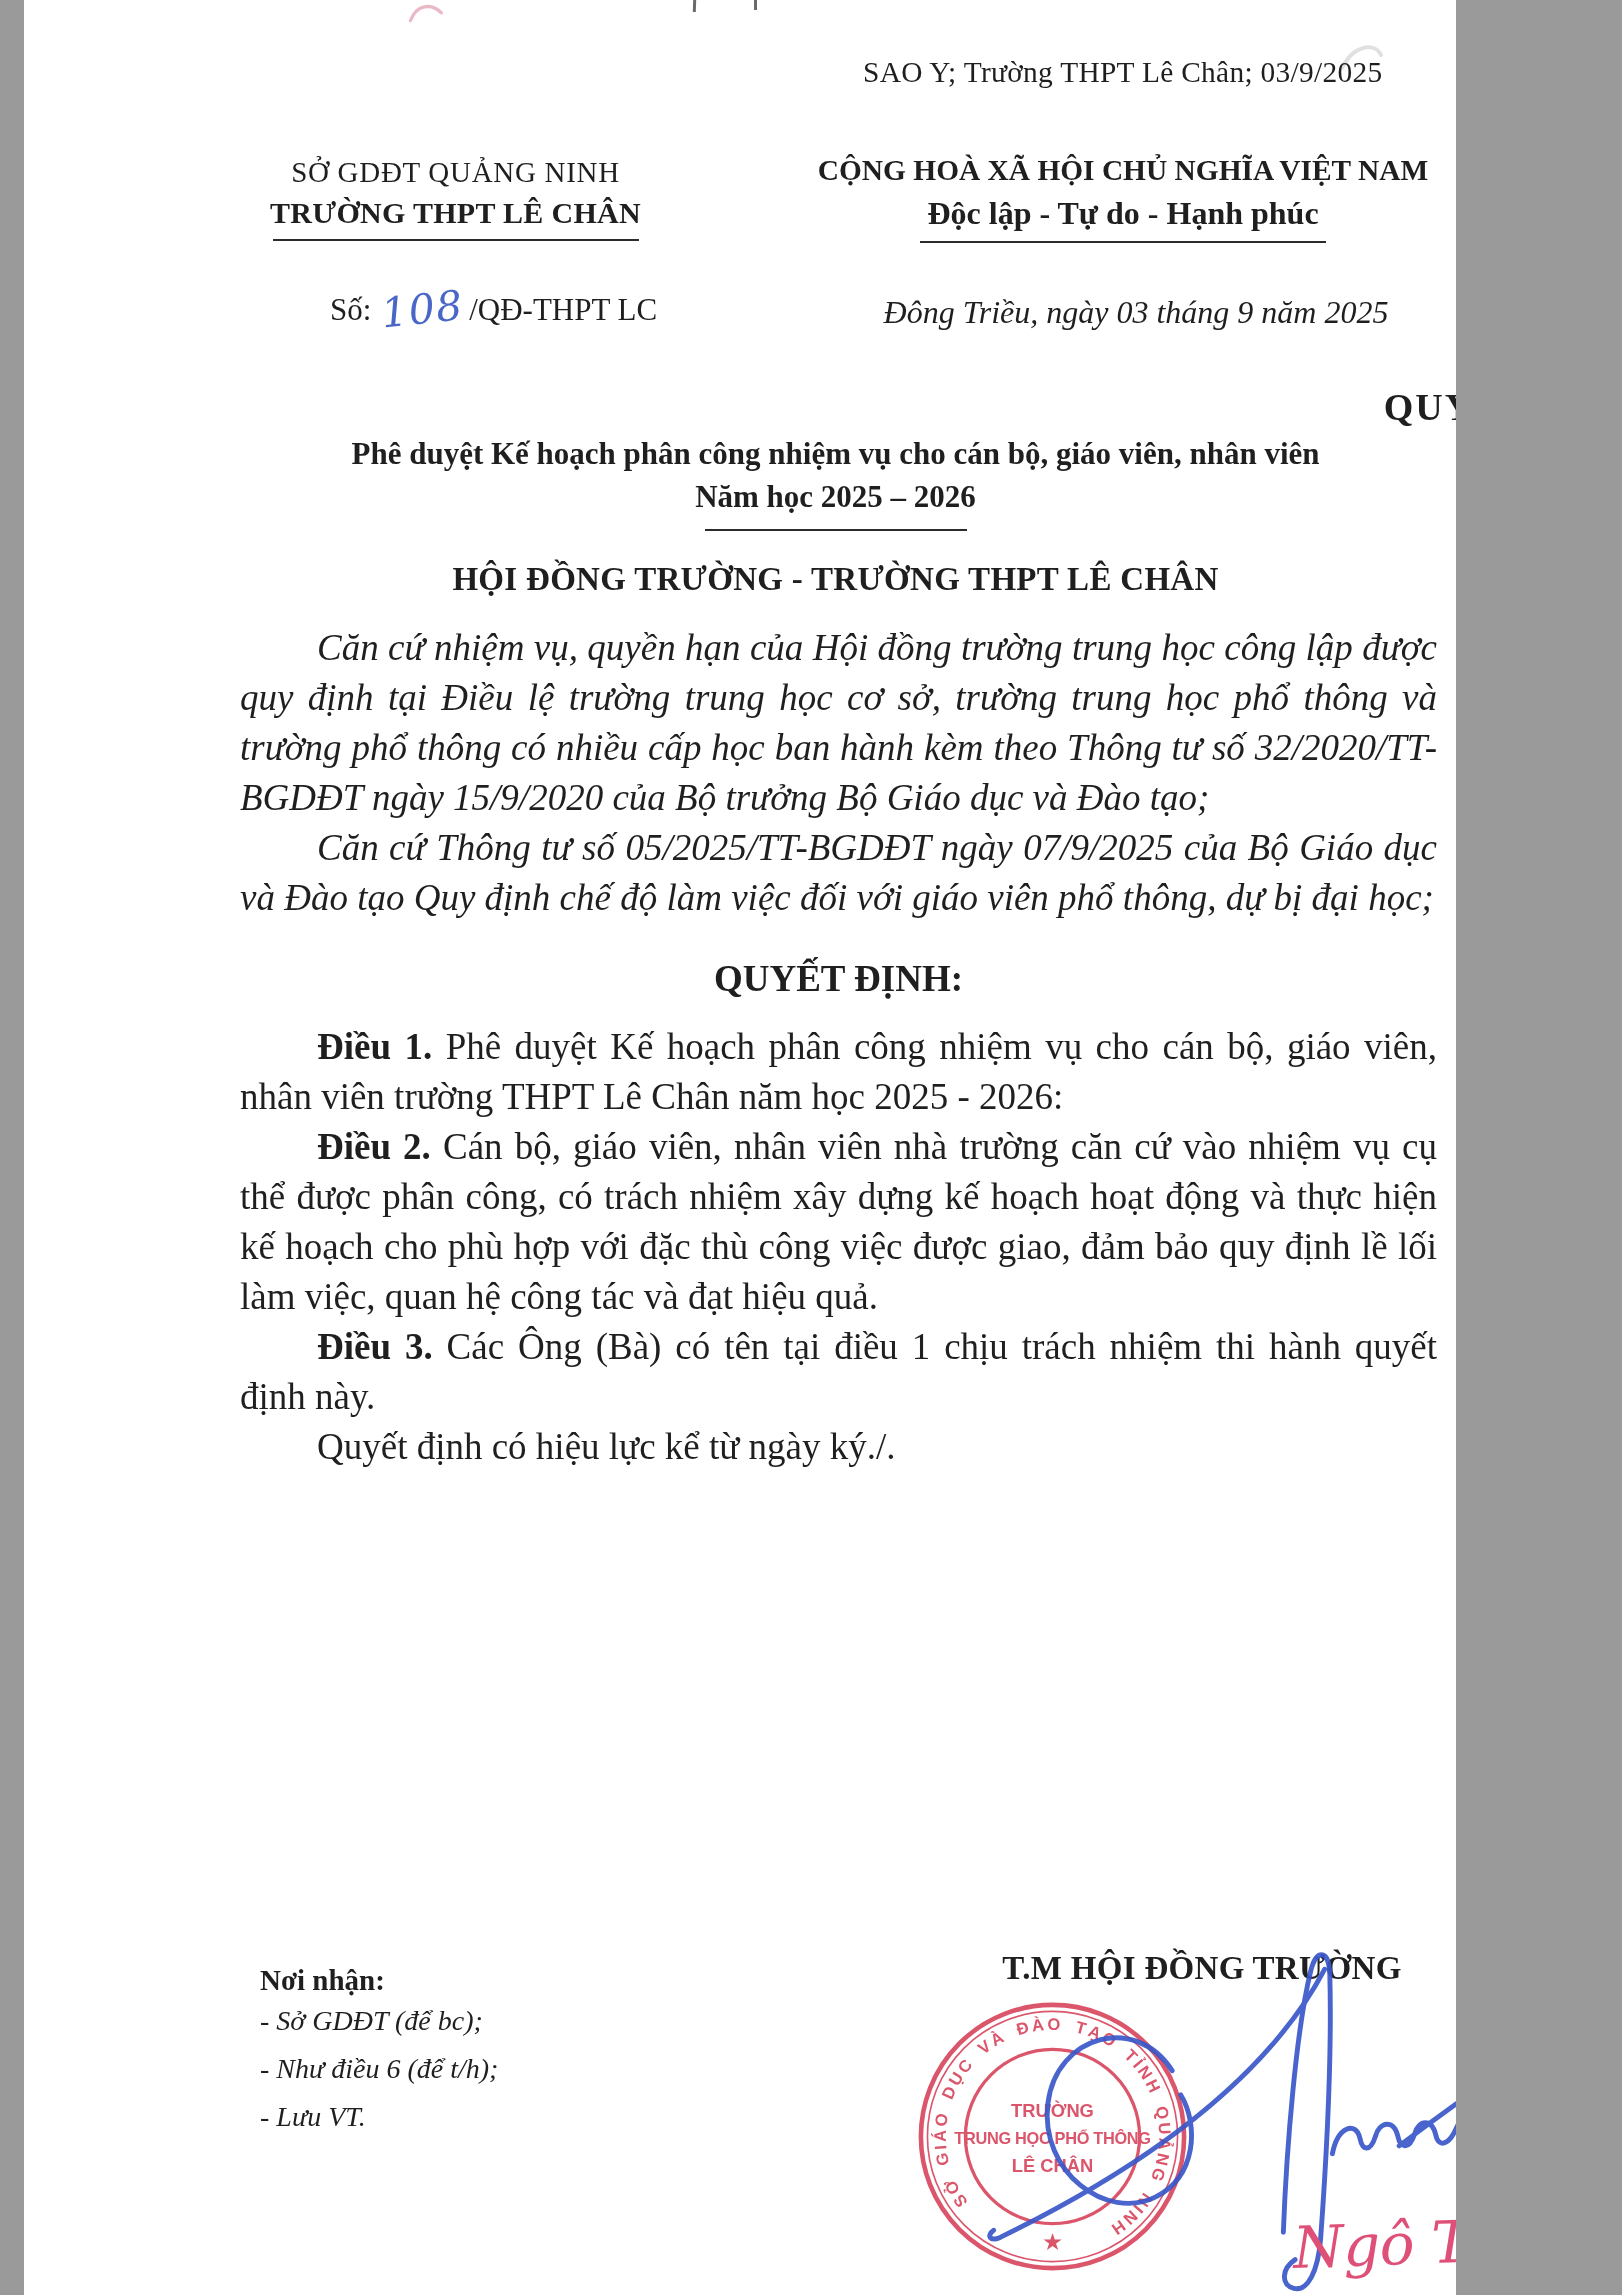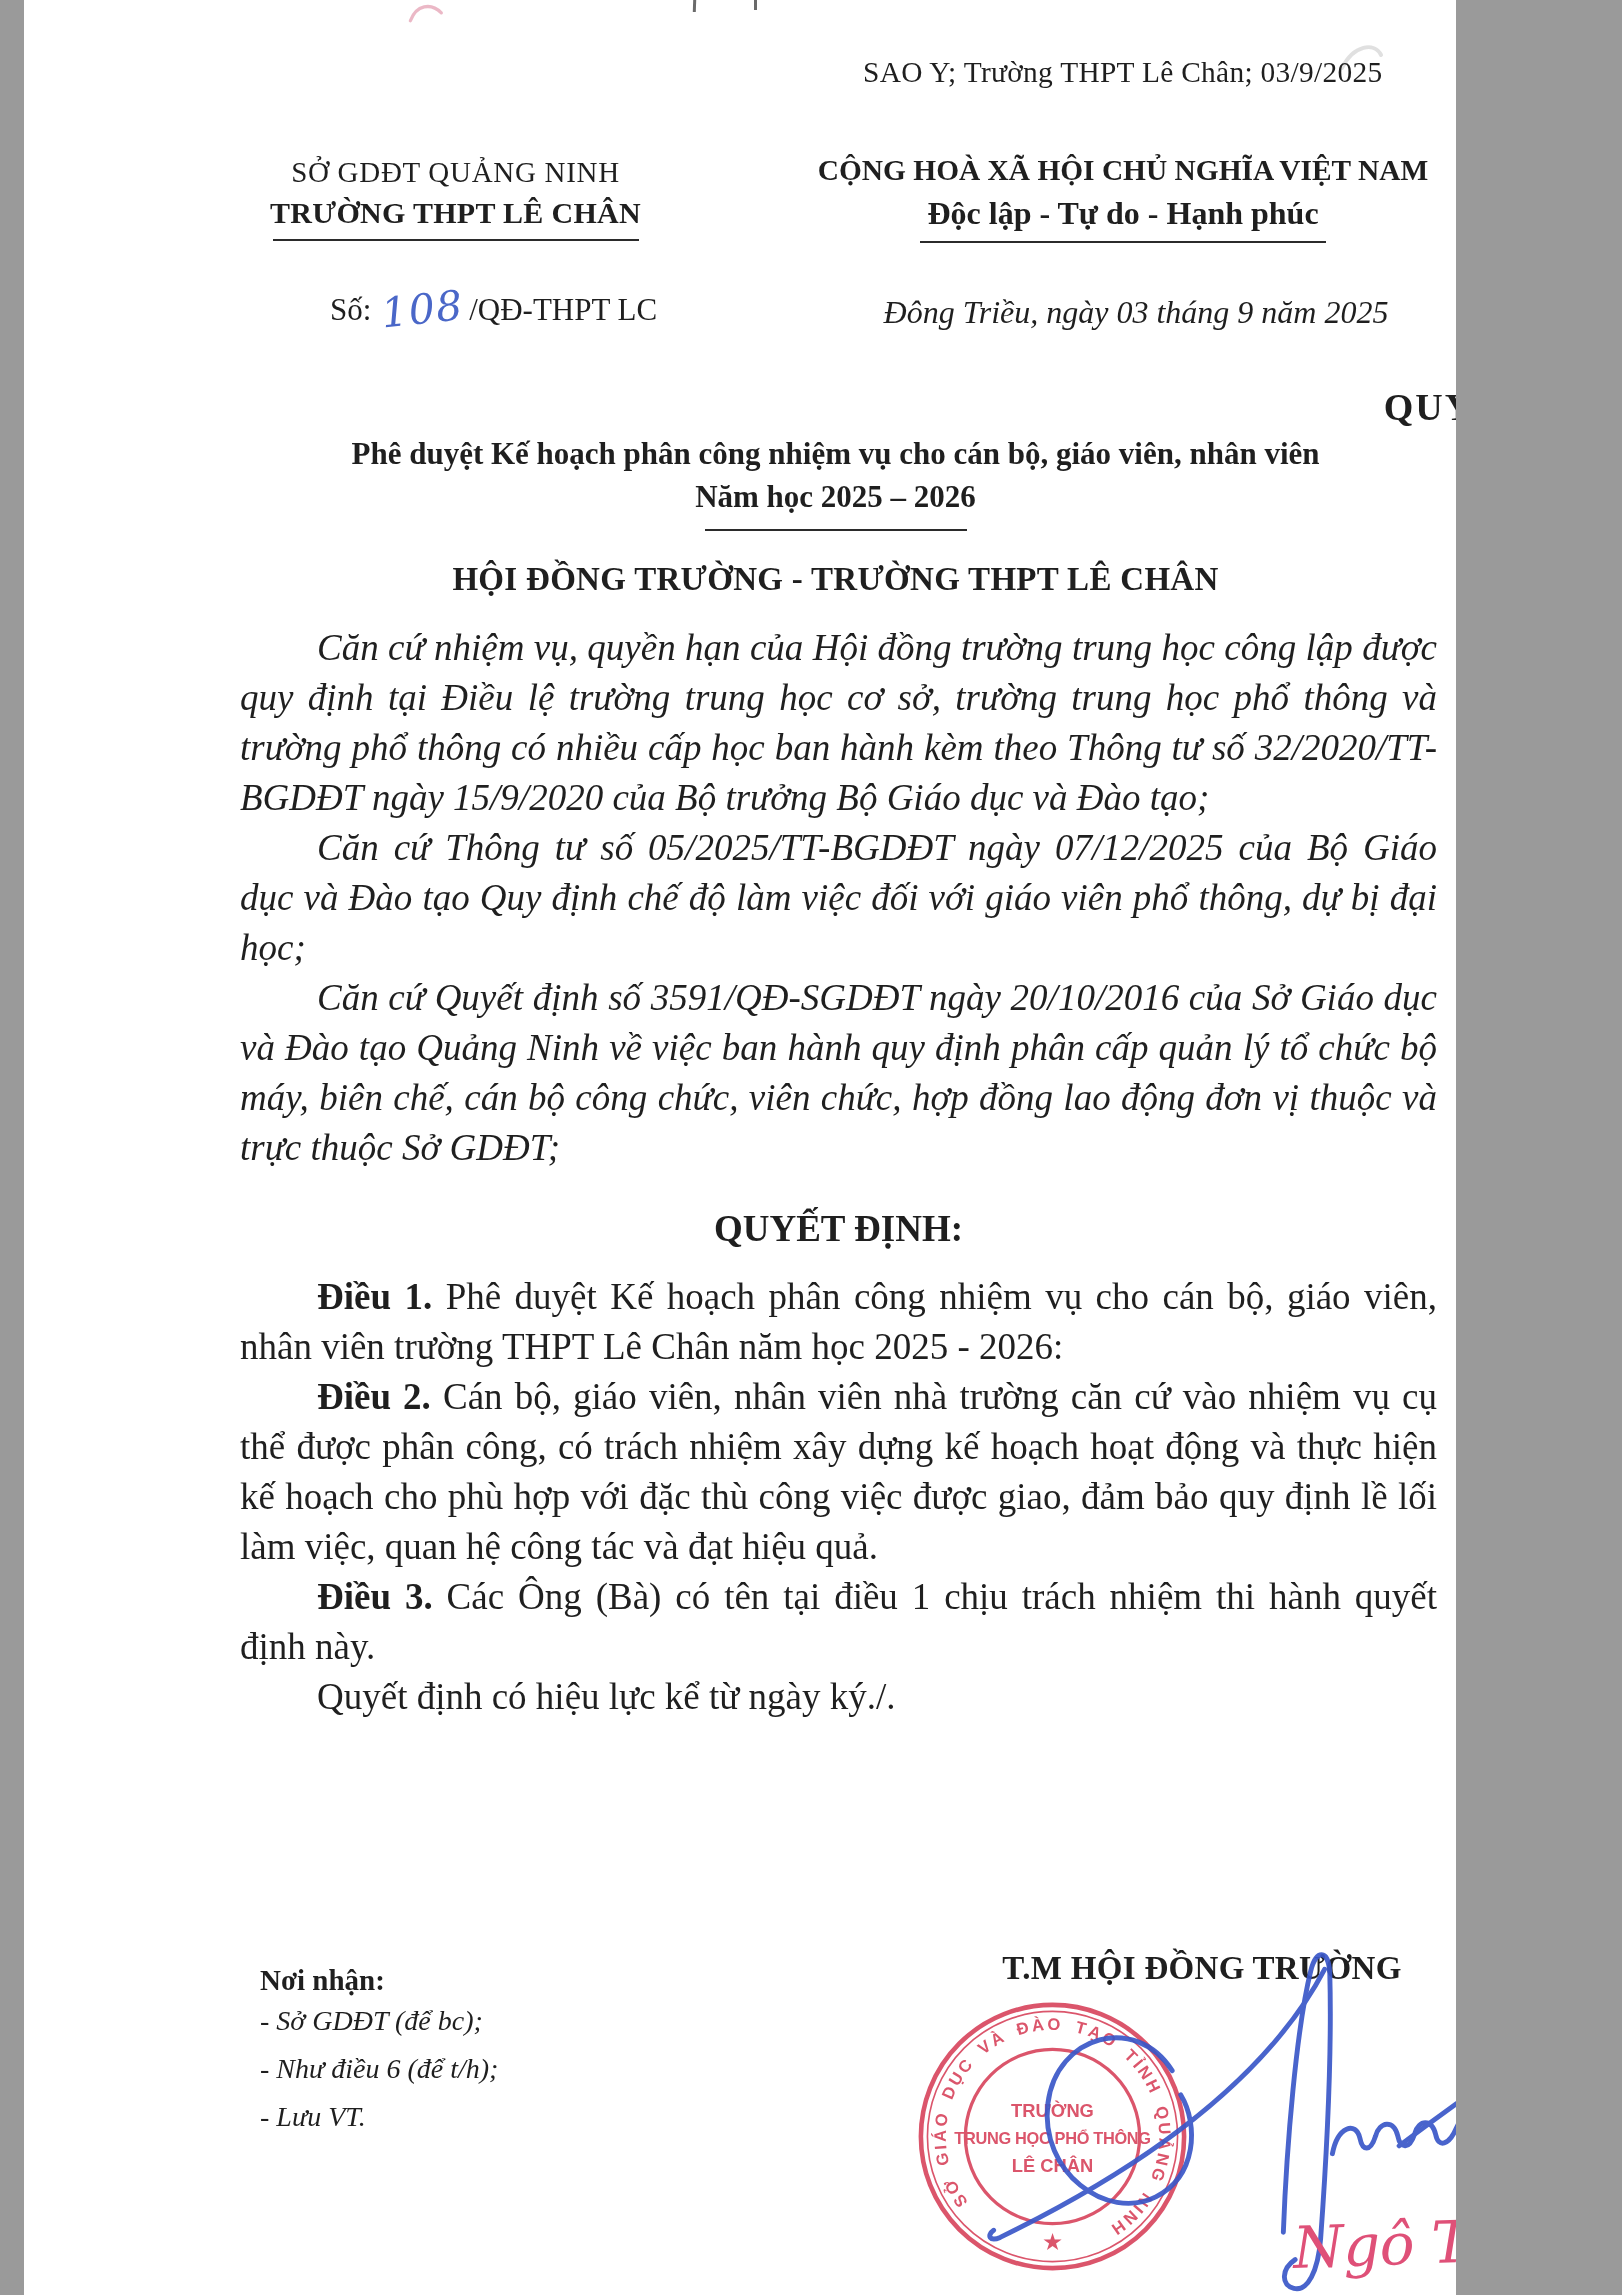--- a/index.html
+++ b/index.html
@@ -106,22 +106,21 @@
   <div class="abs place-date">Đông Triều, ngày 03 tháng 9 năm 2025</div>
 
   <div class="abs t-main">QUYẾT ĐỊNH</div>
   <div class="abs t-sub">Phê duyệt Kế hoạch phân công nhiệm vụ cho cán bộ, giáo viên, nhân viên</div>
   <div class="abs t-year">Năm học 2025 – 2026</div>
   <hr class="abs t-rule">
   <div class="abs t-issuer">HỘI ĐỒNG TRƯỜNG - TRƯỜNG THPT LÊ CHÂN</div>
 
   <div class="abs body">
     <p class="preamble">Căn cứ nhiệm vụ, quyền hạn của Hội đồng trường trung học công lập được quy định tại Điều lệ trường trung học cơ sở, trường trung học phổ thông và trường phổ thông có nhiều cấp học ban hành kèm theo Thông tư số 32/2020/TT-BGDĐT ngày 15/9/2020 của Bộ trưởng Bộ Giáo dục và Đào tạo;</p>
-    <p class="preamble">Căn cứ Thông tư số 05/2025/TT-BGDĐT ngày 07/12/2025 của Bộ Giáo dục và Đào tạo Quy định chế độ làm việc đối với giáo viên phổ thông, dự bị đại học;</p>
-    <p class="preamble">Căn cứ Quyết định số 3591/QĐ-SGDĐT ngày 20/10/2016 của Sở Giáo dục và Đào tạo Quảng Ninh về việc ban hành quy định phân cấp quản lý tổ chức bộ máy, biên chế, cán bộ công chức, viên chức, hợp đồng lao động đơn vị thuộc và trực thuộc Sở GDĐT;</p>
+    <p class="preamble">Căn cứ Thông tư số 05/2025/TT-BGDĐT ngày 07/9/2025 của Bộ Giáo dục và Đào tạo Quy định chế độ làm việc đối với giáo viên phổ thông, dự bị đại học;</p>
 
     <p class="decision-heading">QUYẾT ĐỊNH:</p>
 
     <p><b>Điều 1.</b> <span>Phê duyệt Kế hoạch phân công nhiệm vụ cho cán bộ, giáo viên, nhân viên trường THPT Lê Chân năm học 2025 - 2026:</span></p>
     <p><b>Điều 2.</b> <span>Cán bộ, giáo viên, nhân viên nhà trường căn cứ vào nhiệm vụ cụ thể được phân công, có trách nhiệm xây dựng kế hoạch hoạt động và thực hiện kế hoạch cho phù hợp với đặc thù công việc được giao, đảm bảo quy định lề lối làm việc, quan hệ công tác và đạt hiệu quả.</span></p>
     <p><b>Điều 3.</b> <span>Các Ông (Bà) có tên tại điều 1 chịu trách nhiệm thi hành quyết định này.</span></p>
     <p>Quyết định có hiệu lực kể từ ngày ký./.</p>
   </div>
 
   <div class="abs recipients">

